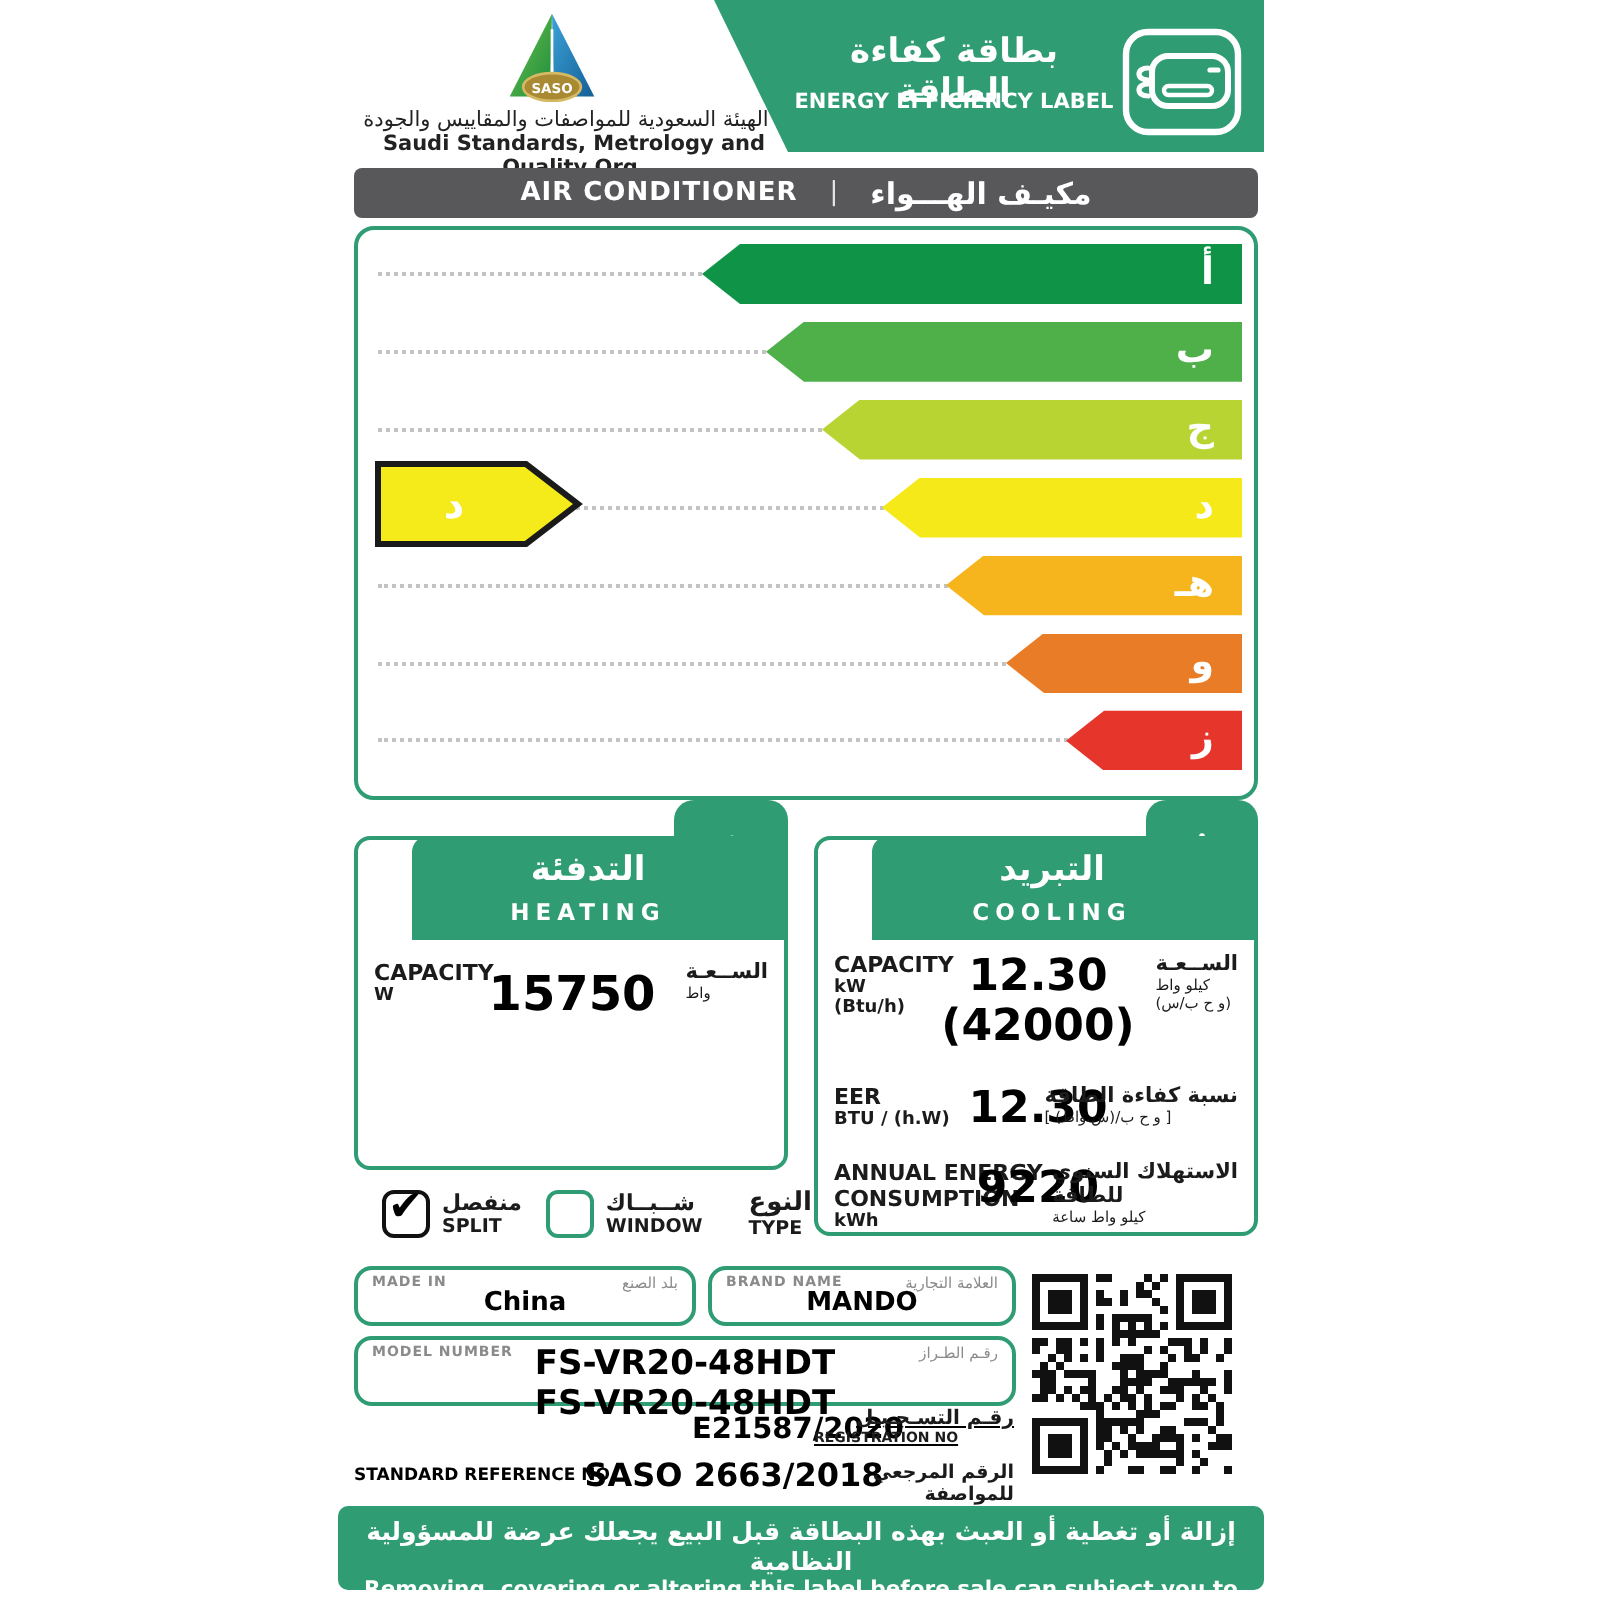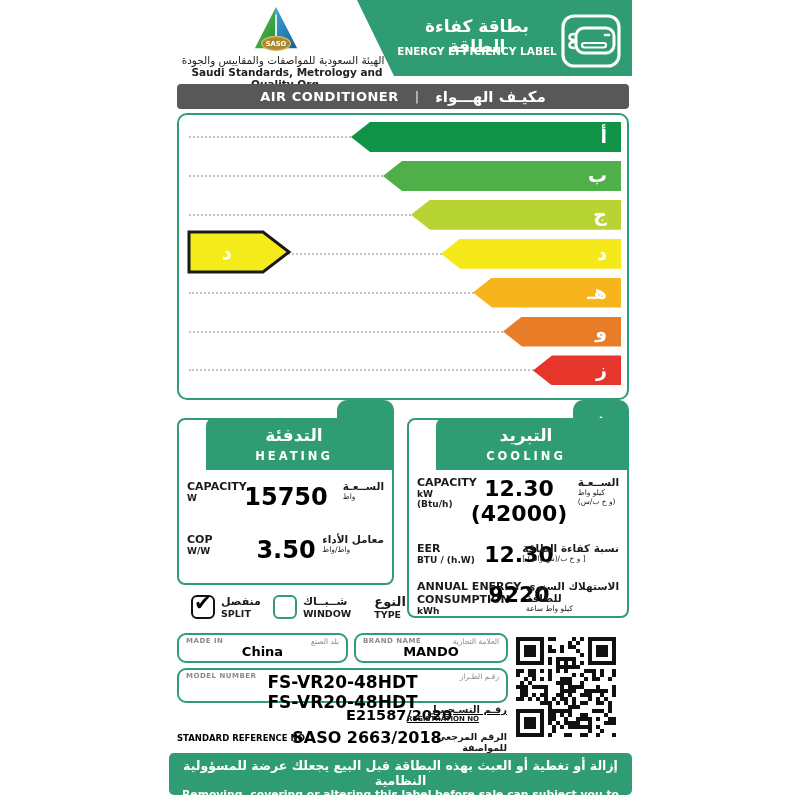--- a/index.html
+++ b/index.html
@@ -197,31 +197,20 @@
     </div>
     <div class="prow" style="top:60px;height:50px;">
       <div class="lcol">
             <div class="l1">CAPACITY</div>
         <div class="l2">W</div>
           </div>
       <div class="val" style="left:52px;top:3px;width:110px;font-size:24px;">15750</div>
       <div class="rcol">
             <div class="a1">الســعـة</div>
         <div class="a2">واط</div>
-          </div>
-    </div>
-    <div class="prow" style="top:113px;height:50px;">
-      <div class="lcol">
-            <div class="l1">COP</div>
-        <div class="l2">W/W</div>
-          </div>
-      <div class="val" style="left:52px;top:3px;width:110px;font-size:24px;">3.50</div>
-      <div class="rcol">
-            <div class="a1">معامل الأداء</div>
-        <div class="a2">واط/واط</div>
           </div>
     </div>
   </div>
 
   <div class="type-row">
     <div class="chk black">
       <span class="mark">✔</span>
     </div>
     <div class="chk-labels">
       <div class="ar">منفصل</div>

